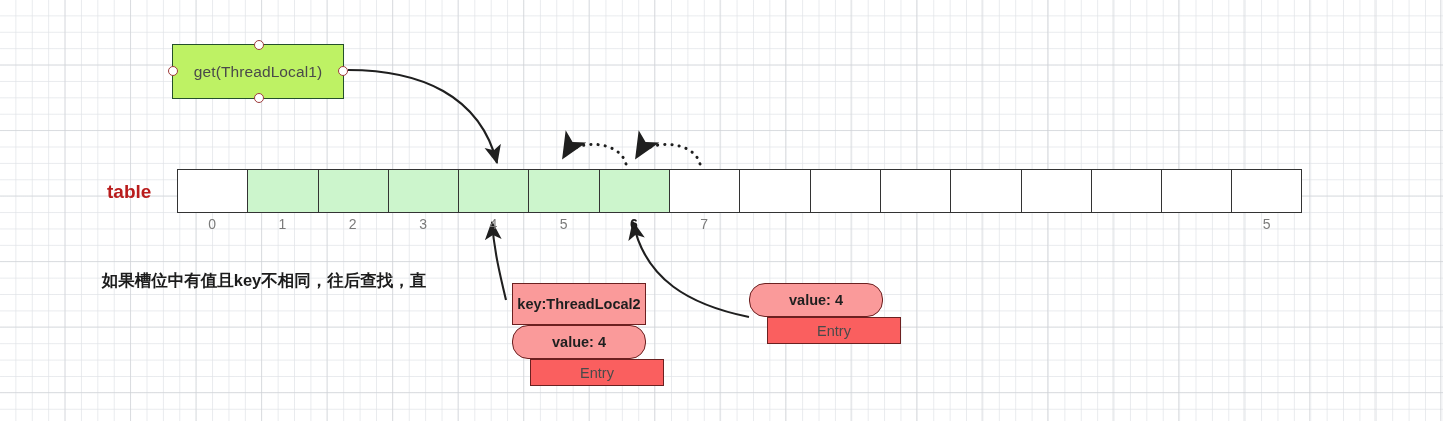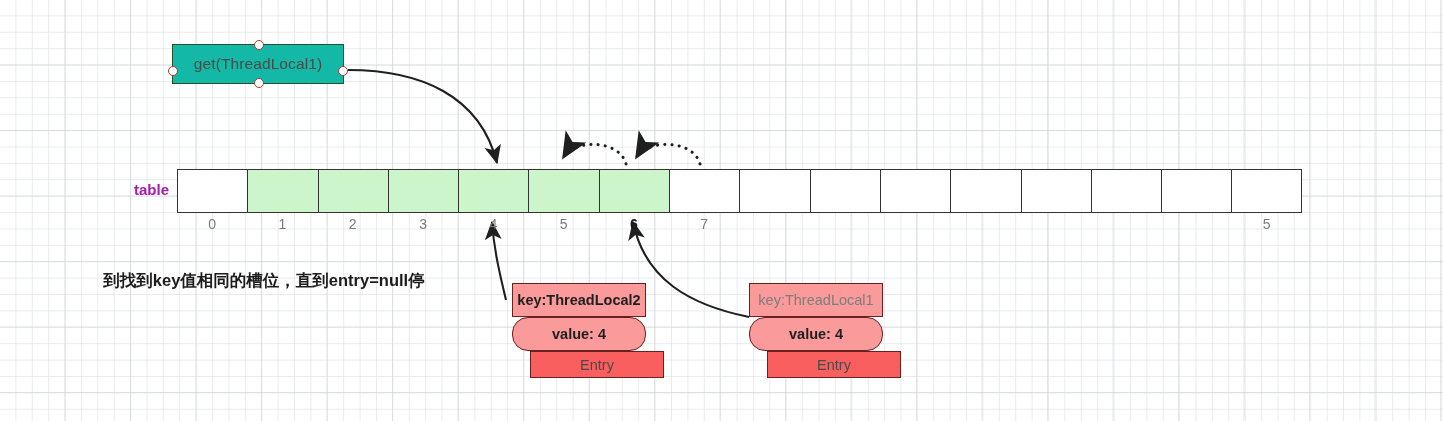--- a/index.html
+++ b/index.html
@@ -22,22 +22,22 @@
       65.5px 65.5px,
       65.5px 65.5px,
       16.4px 16.4px,
       16.4px 16.4px;
     background-position:-1px -1px,-1px -1px,-1px -1px,-1px -1px;
   }
   .layer{position:absolute;inset:0;}
 
   
   #get-node{
-    position:absolute;left:172px;top:44px;width:172px;height:40px;
-    background:#14b8a6;border:1.6px solid #24502b;
+    position:absolute;left:172px;top:44px;width:172px;height:55px;
+    background:#bef264;border:1.6px solid #24502b;
     box-sizing:border-box;
     display:flex;align-items:center;justify-content:center;
     color:#4a4a4a;font-size:15.5px;letter-spacing:.1px;
   }
   .conn{
     position:absolute;width:10px;height:10px;border-radius:50%;
     background:#ffffff;border:1.7px solid #9e3b3b;box-sizing:border-box;
   }
   #conn-left{left:-5px;top:21px;}
   #conn-right{right:-5px;top:21px;}
@@ -47,21 +47,21 @@
   
   #caption-top{
     position:absolute;left:700px;top:74px;width:330px;
     text-align:center;color:#2b2b2b;font-weight:bold;
     font-size:16.5px;line-height:25px;
   }
 
   
   #table-label{
     position:absolute;left:107px;top:181px;width:62px;
-    text-align:right;color:#a21caf;font-weight:bold;font-size:15px;
+    text-align:left;color:#b91c1c;font-weight:bold;font-size:19px;
   }
   #table-row{
     position:absolute;left:177px;top:169px;height:44px;
     display:flex;
   }
   .cell{
     width:70.3px;height:44px;box-sizing:border-box;
     border:1.6px solid #333333;border-right-width:0;
     background:#ffffff;
   }
@@ -84,21 +84,21 @@
   }
 
   
   .entry-card{position:absolute;}
   .entry-kv{
     border:1.5px solid #6b2020;box-sizing:border-box;
     background:#fa9a9a;
     display:flex;align-items:center;justify-content:center;
     font-size:14.5px;
   }
-  .entry-key{width:132px;height:34px;font-weight:bold;color:#1f1f1f;}
+  .entry-key{width:132px;height:42px;font-weight:bold;color:#1f1f1f;}
   .entry-key.muted{font-weight:normal;color:#7d7d7d;}
   .entry-val{width:132px;height:34px;font-weight:bold;color:#1f1f1f;border-radius:16px;}
   .entry-tag{
     margin-left:18px;width:134px;height:27px;
     border:1.5px solid #6b2020;box-sizing:border-box;
     background:#fa5f5f;color:#4a4a4a;font-size:14.5px;
     display:flex;align-items:center;justify-content:center;
   }
   #entry-left{left:512px;top:283px;}
   #entry-left .entry-key,#entry-left .entry-val{width:134px;}
@@ -174,26 +174,25 @@
     <div class="idx"></div>
     <div class="idx"></div>
     <div class="idx"></div>
     <div class="idx"></div>
     <div class="idx"></div>
     <div class="idx"></div>
     <div class="idx">5</div>
   </div>
 
 <div id="caption-left">
-  <div>到找到key值相同的槽位，直到entry=null停</div>
+  <div>如果槽位中有值且key不相同，往后查找，直</div>
 </div>
 
 <div class="entry-card" id="entry-left">
   <div class="entry-kv entry-key">key:ThreadLocal2</div>
   <div class="entry-kv entry-val">value: 4</div>
   <div class="entry-tag">Entry</div>
 </div>
 
 <div class="entry-card" id="entry-right">
-  <div class="entry-kv entry-key muted">key:ThreadLocal1</div>
   <div class="entry-kv entry-val">value: 4</div>
   <div class="entry-tag">Entry</div>
 </div>
 
 </body></html>

